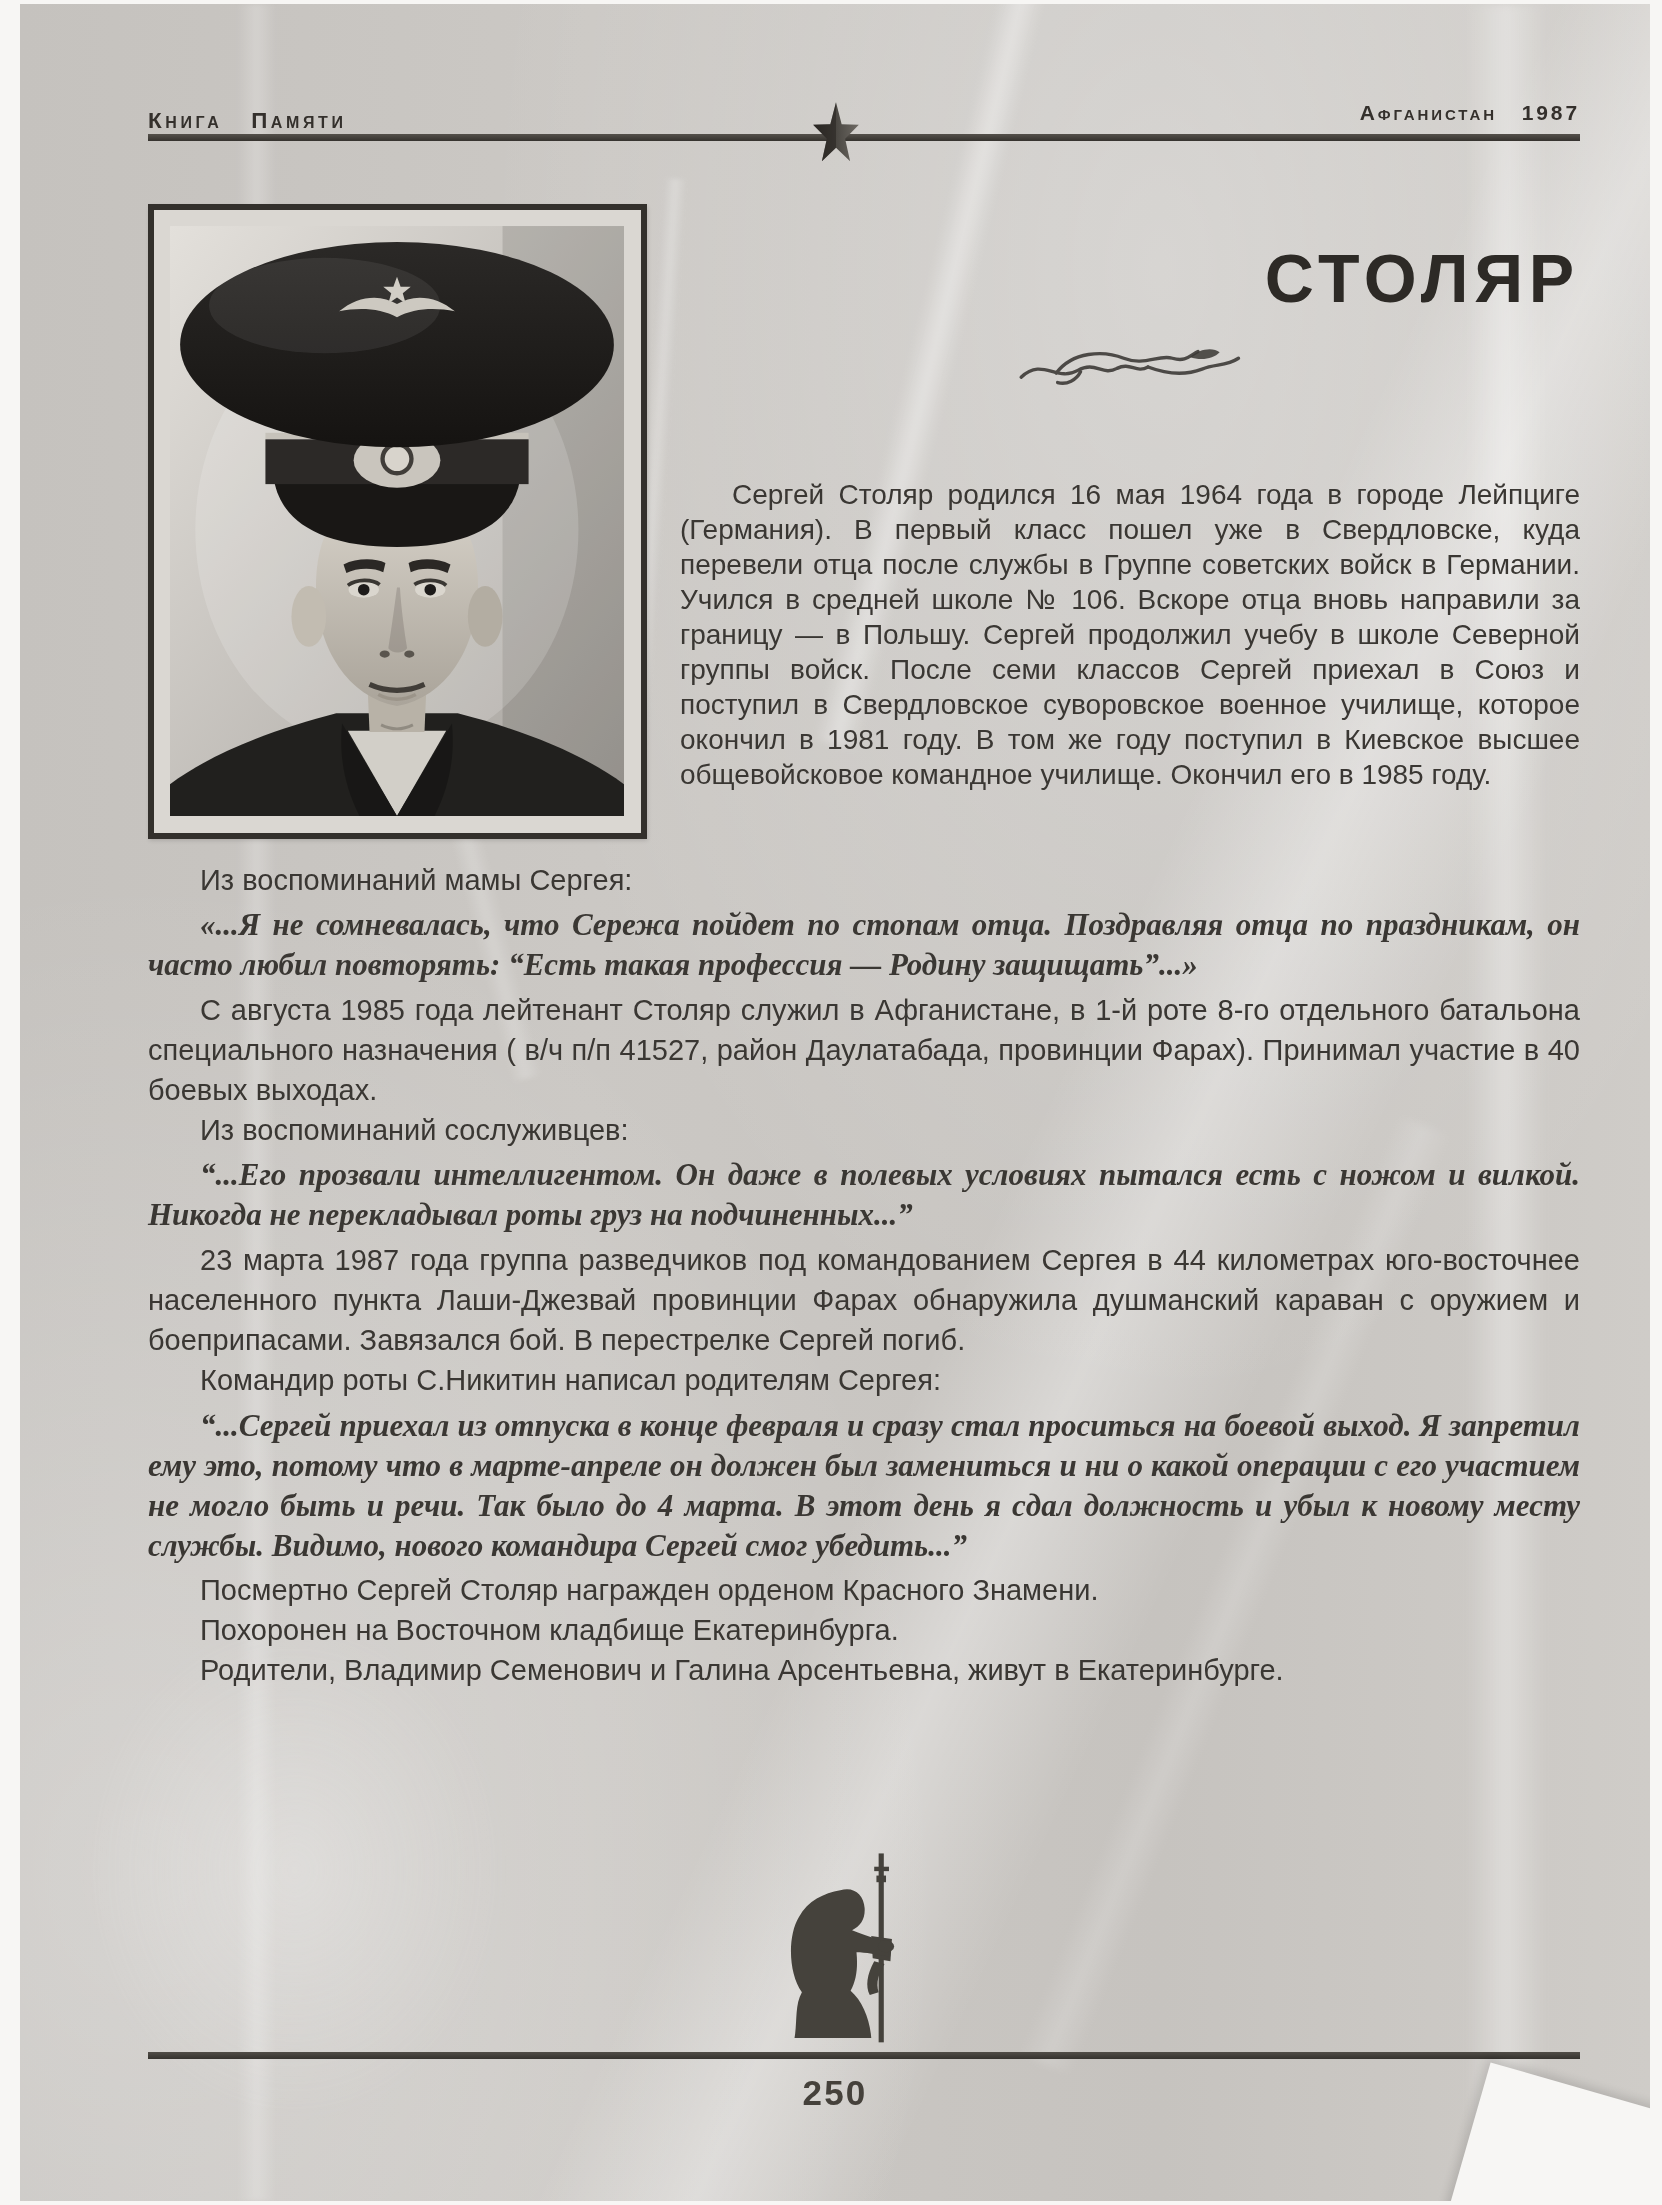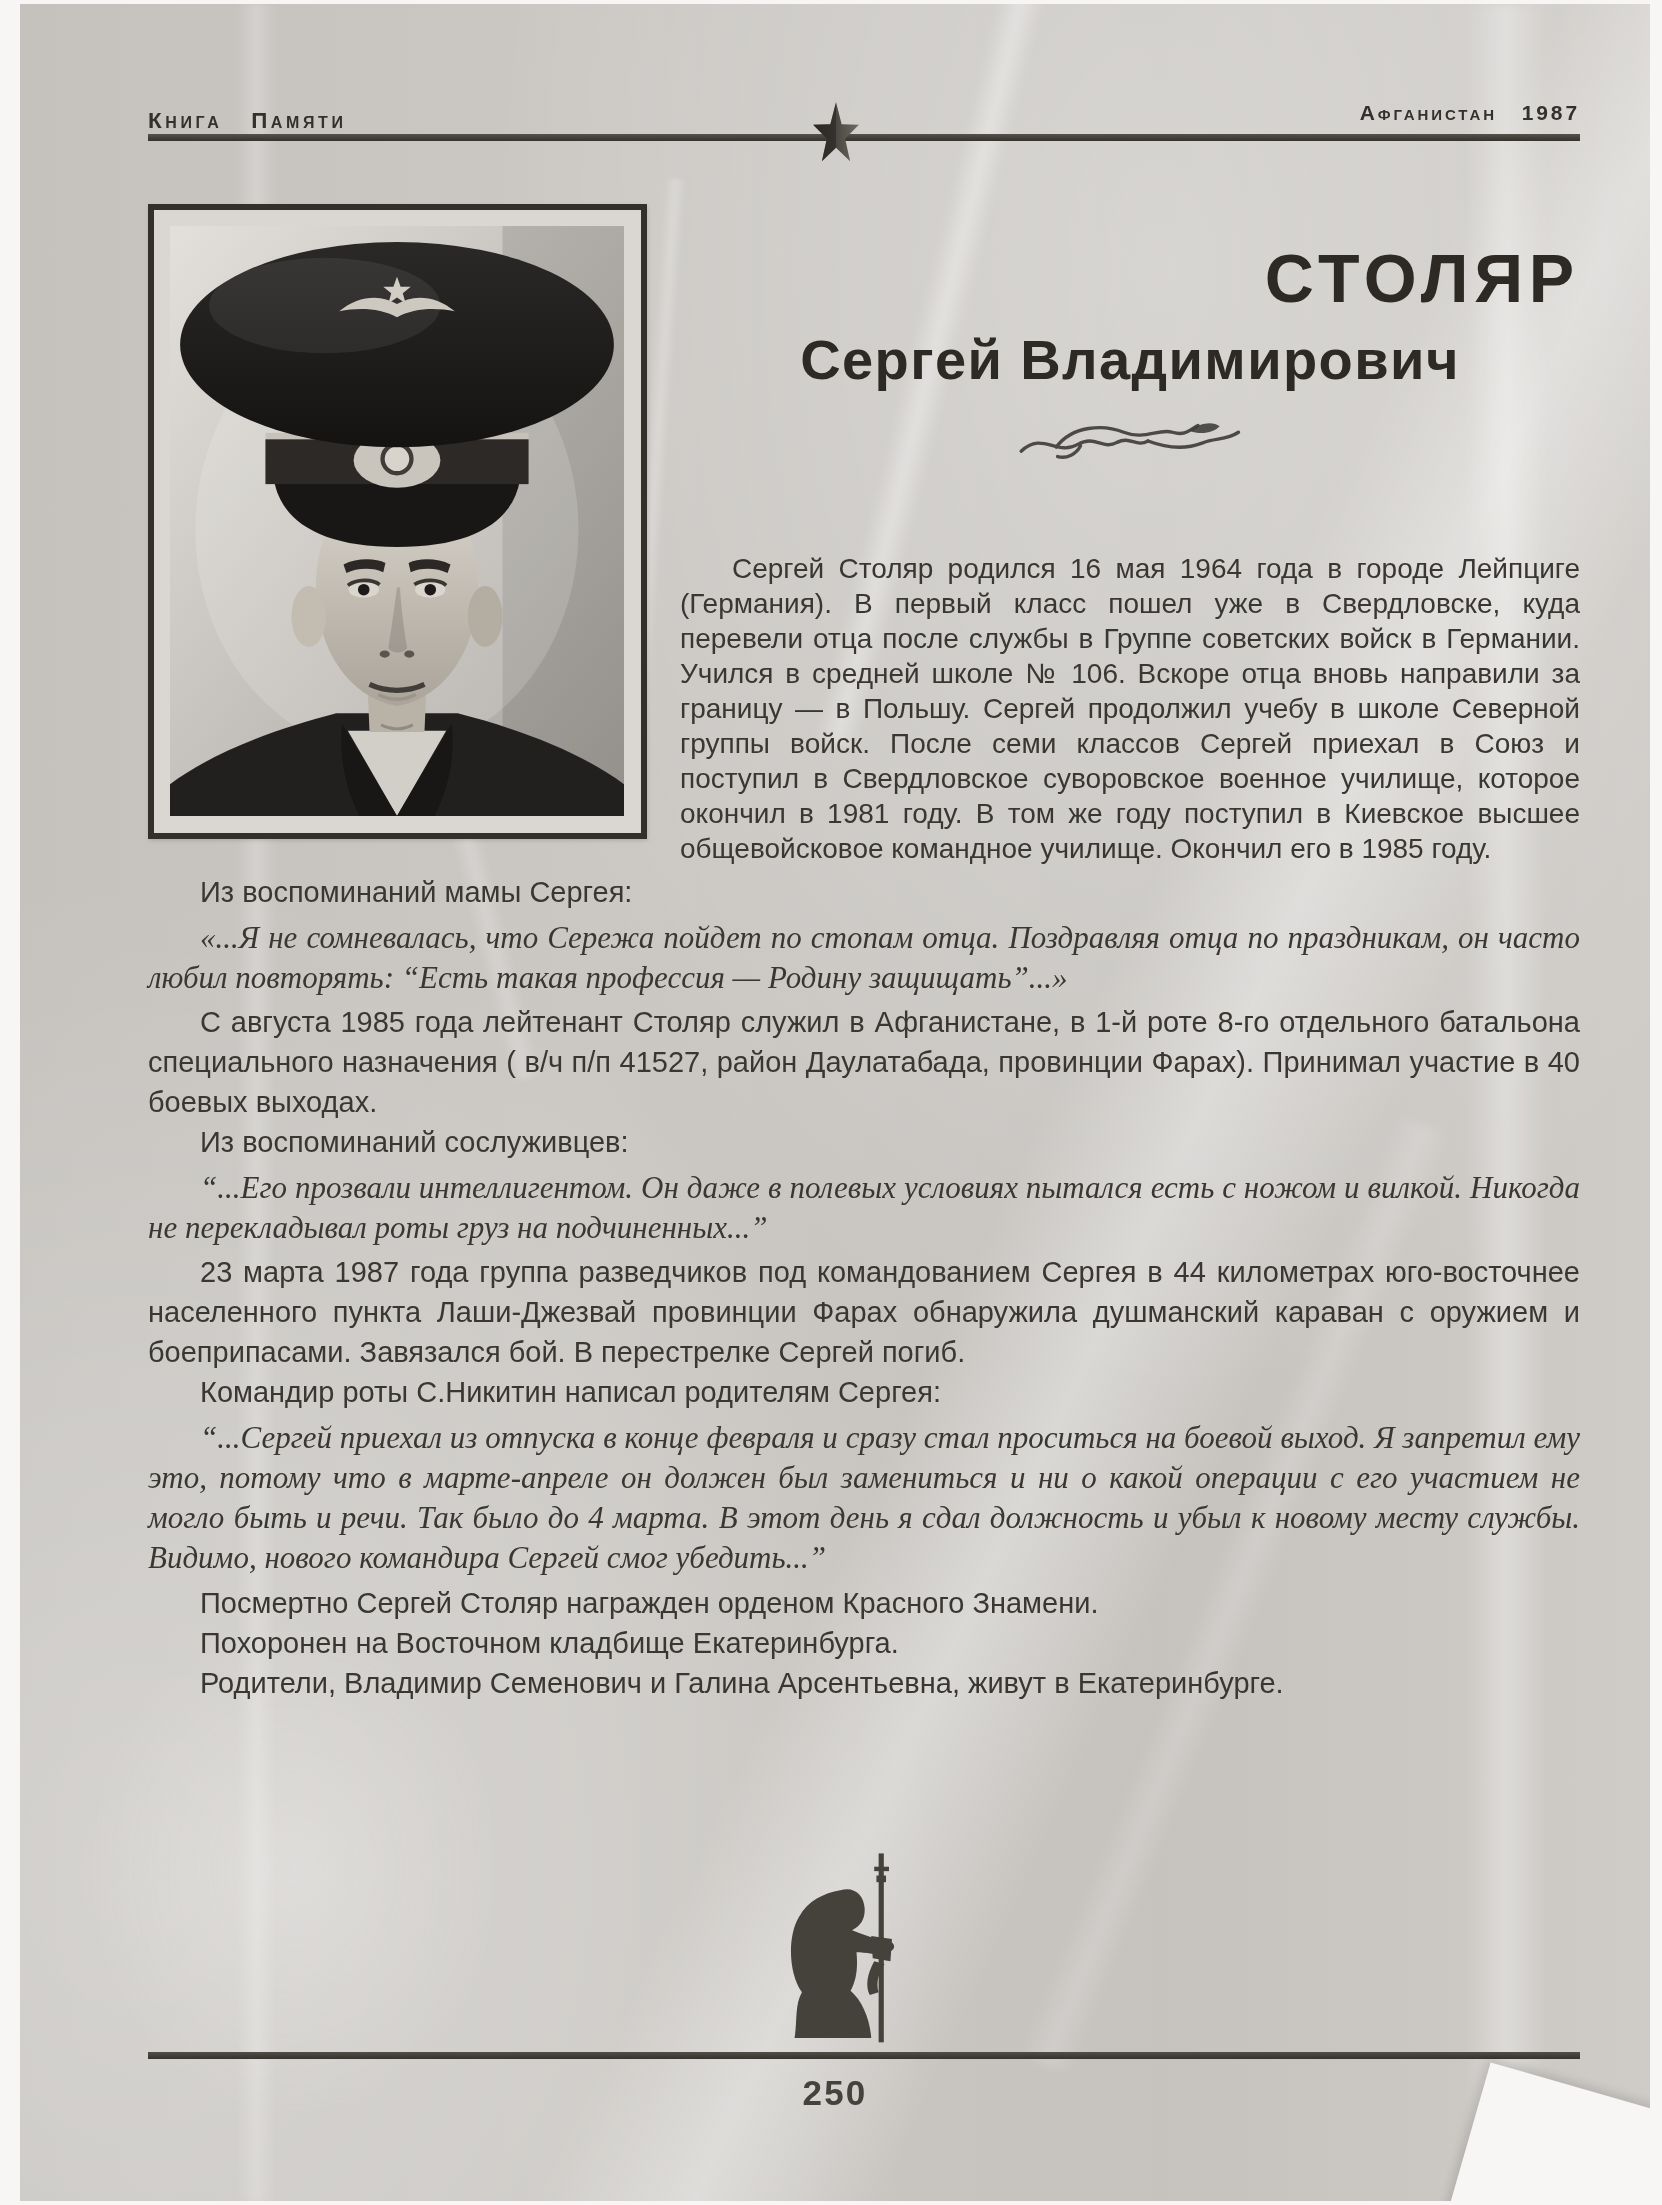--- a/index.html
+++ b/index.html
@@ -41,21 +41,21 @@
   }
   .photo-frame svg{display:block;width:454px;height:590px;}
   .right-col{overflow:hidden;}
   .title-surname{margin:39px 0 0;text-align:right;font-size:68px;font-weight:bold;letter-spacing:5.8px;line-height:1.05;color:#2d2a26;}
   .title-name{margin:16px 0 0;text-align:center;font-size:56px;font-weight:bold;letter-spacing:1.4px;line-height:1.05;color:#2d2a26;}
   .flourish{display:block;margin:23px auto 0;width:239px;height:54px;}
   .lead{margin:85px 0 0;font-size:28px;line-height:35px;text-align:justify;text-indent:52px;}
 
   .full{clear:left;padding-top:5.8px;}
   .full p{margin:0;font-size:29px;line-height:40px;text-align:justify;text-indent:52px;}
-  .full p.quote{font-family:"Liberation Serif", serif;font-style:italic;font-size:31px;margin:5.8px 0 4.3px;}
+  .full p.quote{font-family:"Liberation Serif", serif;font-style:italic;font-size:31px;margin:5.8px 0 4.3px;font-weight:bold;}
 
   
   .footer-rule{position:absolute;left:128px;right:70px;top:2048px;height:7.2px;background:linear-gradient(180deg,#514d47,#35322e);}
   .statue{position:absolute;left:746px;top:1845px;width:181px;height:214px;z-index:2;}
   .page-number{position:absolute;left:0;right:0;top:2069px;text-align:center;font-size:35px;font-weight:bold;letter-spacing:2.2px;color:#45413b;}
 </style>
 </head>
 <body>
 
 <div class="page">
@@ -146,21 +146,20 @@
         <ellipse cx="297" cy="592" rx="7" ry="5" fill="#5a554e"></ellipse>
         <ellipse cx="331" cy="592" rx="7" ry="5" fill="#5a554e"></ellipse>
         <path d="M276,634 C300,645 328,645 352,634" stroke="#413d38" stroke-width="7" fill="none"></path>
         <path d="M288,648 C306,657 322,657 340,648" stroke="#948d82" stroke-width="5" fill="none" opacity=".7"></path>
         <path d="M292,690 C306,697 322,697 336,690" stroke="rgba(70,65,60,.35)" stroke-width="4" fill="none"></path>
       </svg>
     </div>
 
     <div class="right-col">
       <h1 class="title-surname">СТОЛЯР</h1>
-      <h2 class="title-name">Сергей Владимирович</h2>
       <svg class="flourish" viewBox="0 0 340 80">
         <g stroke="#3a3734" stroke-width="5" fill="none" stroke-linecap="round" opacity=".88">
           <path d="M8,58 C40,28 60,66 92,48 C118,33 128,57 150,45 C170,35 178,53 196,43"></path>
           <path d="M60,52 C84,20 130,18 160,30 C190,42 212,24 232,30 C252,36 258,26 270,20"></path>
           <path d="M196,43 C220,52 250,56 276,46 C296,38 312,42 330,30"></path>
           <path d="M96,50 C90,62 76,70 62,66"></path>
         </g>
         <path d="M258,28 C272,16 292,13 302,21 C293,31 274,34 258,28 Z" fill="#3a3734" opacity=".85"></path>
       </svg>
       <p class="lead">Сергей Столяр родился 16 мая 1964 года в городе Лейпциге (Германия). В первый класс пошел уже в Свердловске, куда перевели отца после службы в Группе советских войск в Германии. Учился в средней школе № 106. Вскоре отца вновь направили за границу — в Польшу. Сергей продолжил учебу в школе Северной группы войск. После семи классов Сергей приехал в Союз и поступил в Свердловское суворовское военное училище, которое окончил в 1981 году. В том же году поступил в Киевское высшее общевойсковое командное училище. Окончил его в 1985 году.</p>

